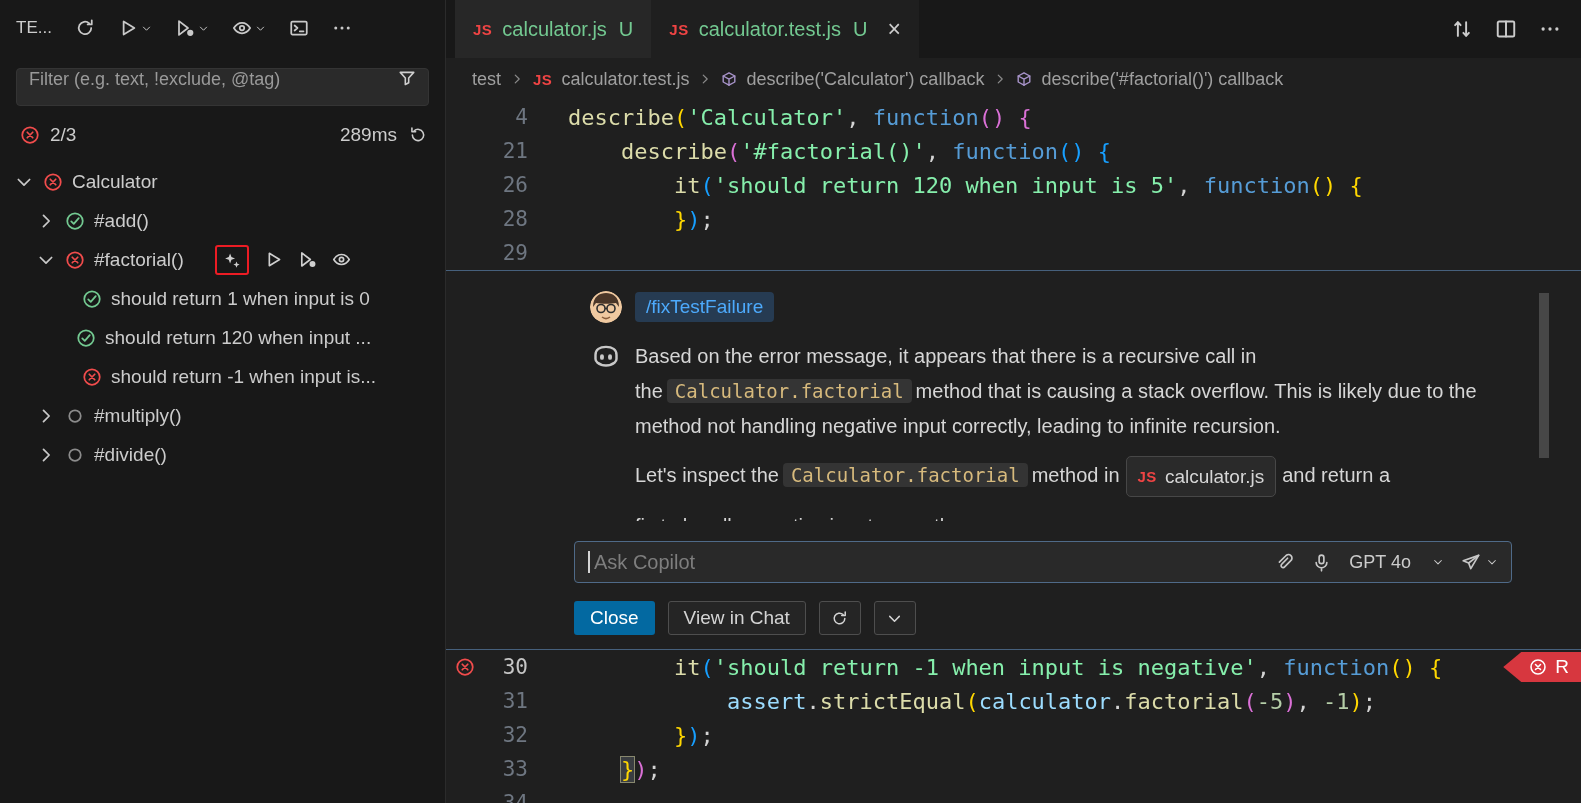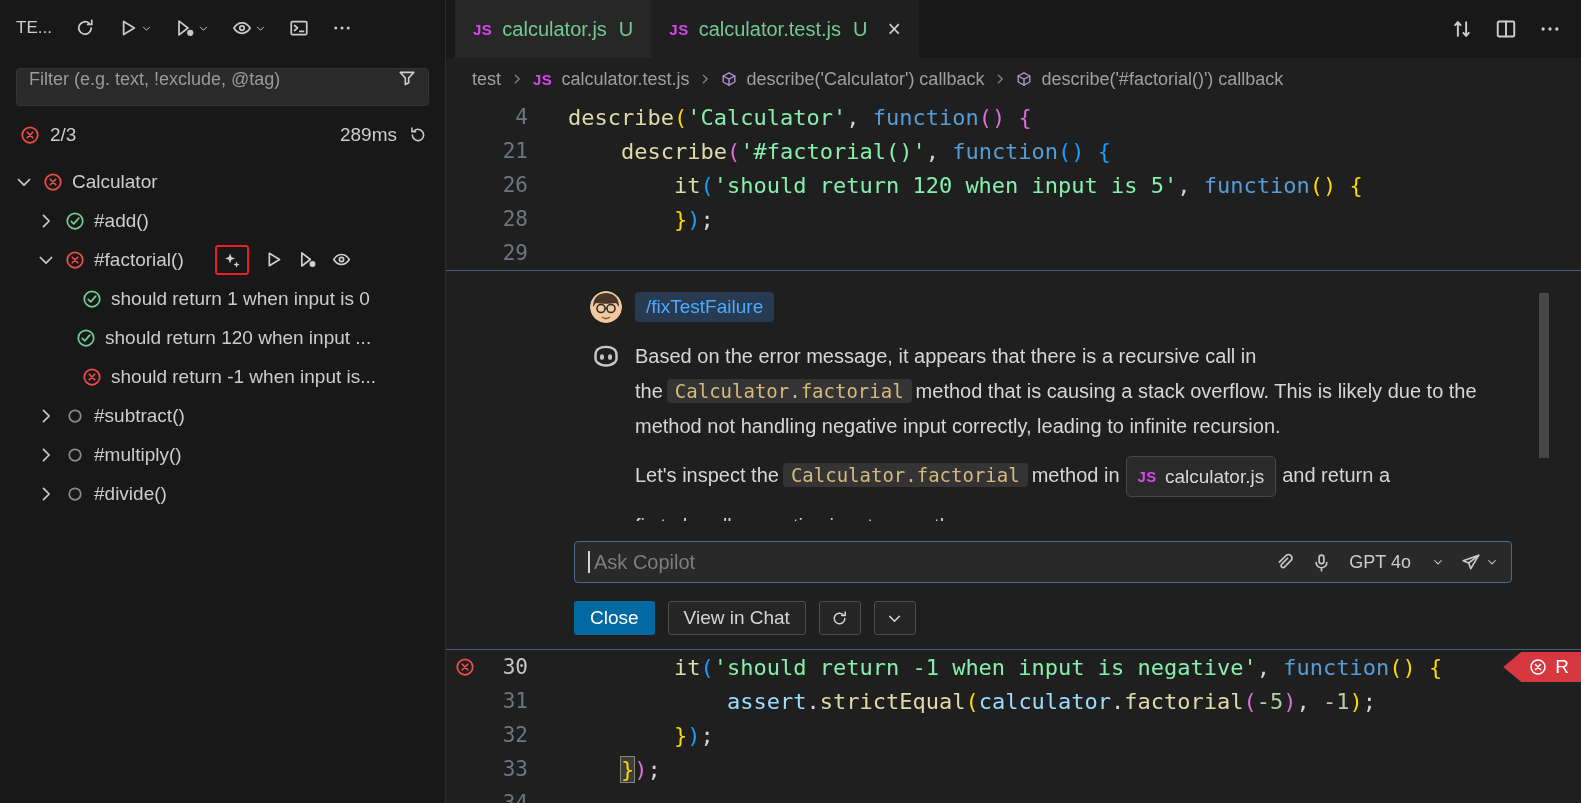--- a/index.html
+++ b/index.html
@@ -36,21 +36,21 @@
   .hl-box{border:2px solid #ec1c24;border-radius:3px;padding:4px 6px;display:inline-flex;}
   
   .editor{flex:1;display:flex;flex-direction:column;min-width:0;position:relative;}
   .tabbar{height:58px;background:#181818;display:flex;align-items:stretch;padding-left:9px;flex:none;}
   .tab{display:flex;align-items:center;gap:10px;padding:0 18px;font-size:20px;cursor:pointer;}
   .tab.t1{background:#272727;}
   .tab.t2{background:#1f1f1f;}
   .tab .lbl{color:#73c991;}
   .tab .mod{color:#73c991;margin-left:2px;}
   .tab .close{color:#cccccc;font-size:23px;margin-left:10px;line-height:1;}
-  .js-badge{font-weight:bold;color:#d946ef;font-size:15px;letter-spacing:.5px;}
+  .js-badge{font-weight:bold;color:#ef4444;font-size:15px;letter-spacing:.5px;}
   .tab-actions{margin-left:auto;display:flex;align-items:center;gap:22px;padding:0 20px;color:#cccccc;}
   .breadcrumb{height:42px;display:flex;align-items:center;padding:0 0 0 26px;gap:9px;font-size:18px;color:#9f9f9f;flex:none;white-space:nowrap;}
   .bc-sep{color:#8a8a8a;}
   .bc-cube{color:#a793c9;}
   .bc-item{cursor:pointer;}
   
   .code-block{flex:none;}
   .code-line{position:relative;display:flex;height:34px;align-items:center;font-family:"DejaVu Sans Mono","Liberation Mono",monospace;font-size:22px;}
   .glyph{width:38px;display:flex;justify-content:center;flex:none;}
   .glyph .svgic{width:20px;height:20px;}
@@ -300,33 +300,20 @@
           <span class="svgic chevwrap">
             <svg viewBox="0 0 16 16">
               <path d="M6 3.5L10.5 8 6 12.5"></path>
             </svg>
           </span>
           <span class="svgic state ic-none">
             <svg viewBox="0 0 16 16">
               <circle cx="8" cy="8" r="4.6"></circle>
             </svg>
           </span>
-          <span>#subtract()</span>
-        </div>
-        <div class="tree-row" style="padding-left: 36px;">
-          <span class="svgic chevwrap">
-            <svg viewBox="0 0 16 16">
-              <path d="M6 3.5L10.5 8 6 12.5"></path>
-            </svg>
-          </span>
-          <span class="svgic state ic-none">
-            <svg viewBox="0 0 16 16">
-              <circle cx="8" cy="8" r="4.6"></circle>
-            </svg>
-          </span>
           <span>#multiply()</span>
         </div>
         <div class="tree-row" style="padding-left: 36px;">
           <span class="svgic chevwrap">
             <svg viewBox="0 0 16 16">
               <path d="M6 3.5L10.5 8 6 12.5"></path>
             </svg>
           </span>
           <span class="svgic state ic-none">
             <svg viewBox="0 0 16 16">

